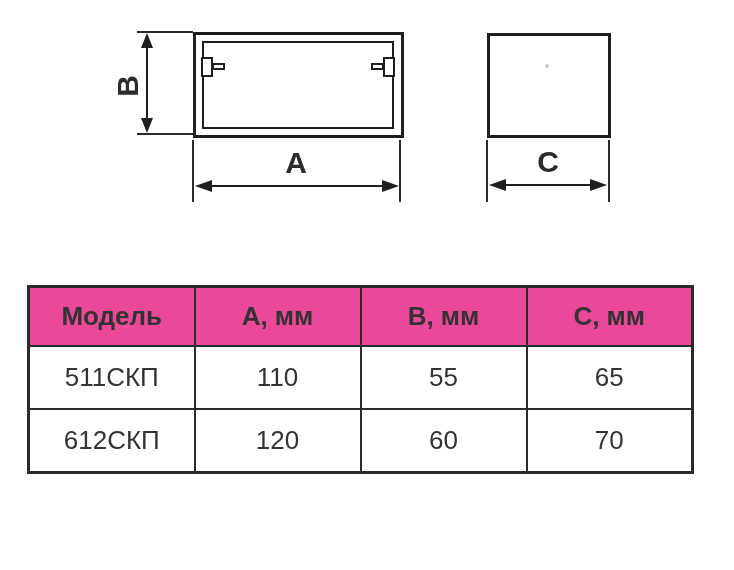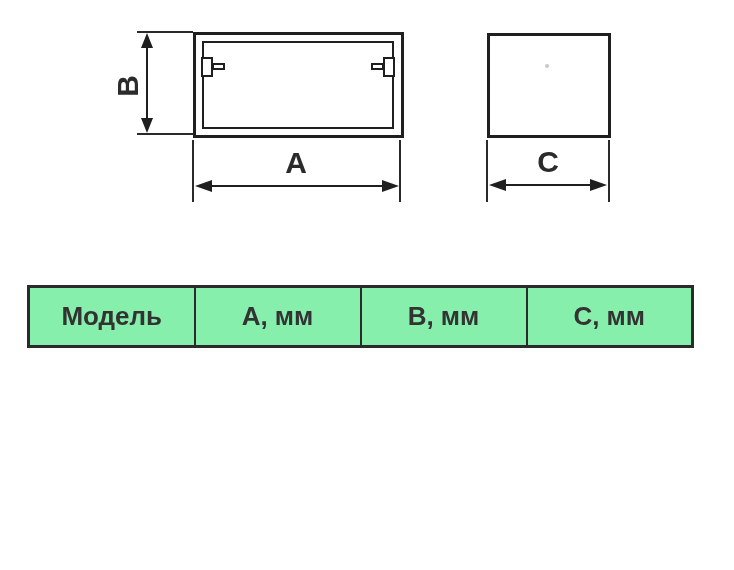--- a/index.html
+++ b/index.html
@@ -69,21 +69,21 @@
   }
   .spec-table th, .spec-table td {
     border: 2px solid #2b2b2b;
     text-align: center;
     vertical-align: middle;
     padding: 0;
     color: #333333;
   }
   .spec-table th {
     height: 57px;
-    background: #86efac;
+    background: #ec4899;
     font-size: 26px;
     font-weight: bold;
   }
   .spec-table td {
     height: 61px;
     background: #ffffff;
     font-size: 26px;
     font-weight: normal;
   }
 </style>
@@ -132,16 +132,28 @@
   <table class="spec-table">
     <thead>
       <tr>
         <th>Модель</th>
         <th>А, мм</th>
         <th>В, мм</th>
         <th>С, мм</th>
       </tr>
     </thead>
     <tbody>
+      <tr>
+        <td>511СКП</td>
+        <td>110</td>
+        <td>55</td>
+        <td>65</td>
+      </tr>
+      <tr>
+        <td>612СКП</td>
+        <td>120</td>
+        <td>60</td>
+        <td>70</td>
+      </tr>
     </tbody>
   </table>
 
 </div>
 
 </body></html>

